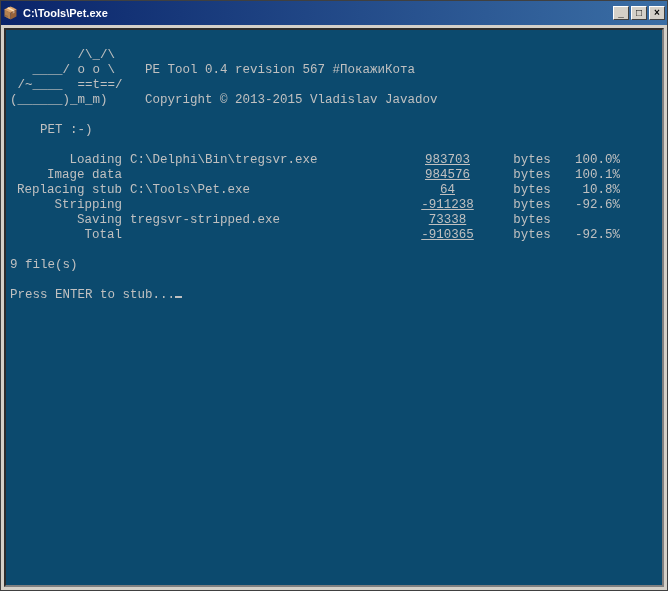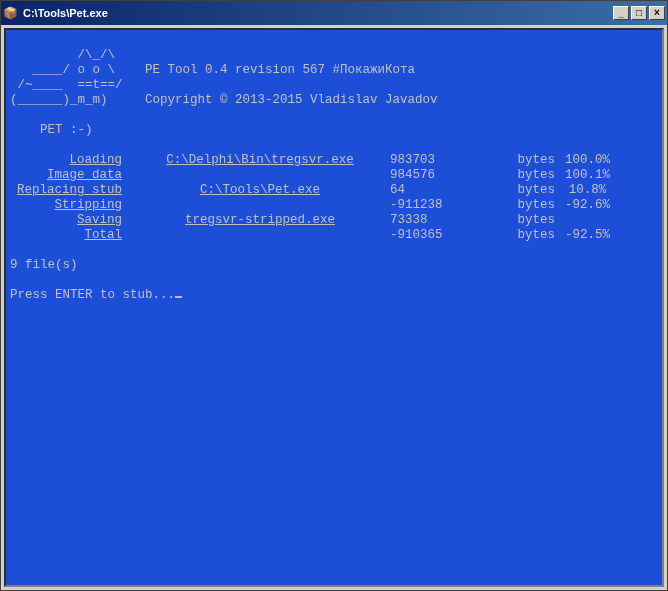--- a/index.html
+++ b/index.html
@@ -63,59 +63,58 @@
       cursor: pointer;
     }
     .inner-frame {
       flex: 1;
       padding: 3px;
       background: #d4d0c8;
     }
     .console {
       width: 100%;
       height: 100%;
-      background: #1d4ed8;
+      background: #0c4a6e;
       color: #c0c0c0;
       font-family: "Consolas", "Courier New", monospace;
       font-size: 12.5px;
       line-height: 15px;
       padding: 3px 4px;
       white-space: pre;
       overflow: hidden;
       border: 2px inset #808080;
     }
     .ascii-art {
       white-space: pre;
     }
     .row {
       display: flex;
     }
     .col-label {
       width: 120px;
       text-align: right;
       padding-right: 8px;
-      text-decoration: underline;
     }
     .col-path {
       width: 260px;
+      text-align: left;
+    }
+    .col-bytes {
+      width: 115px;
       text-align: center;
       text-decoration: underline;
     }
-    .col-bytes {
-      width: 115px;
-      text-align: left;
-    }
     .col-btxt {
       width: 50px;
-      text-align: right;
+      text-align: center;
       padding-left: 4px;
     }
     .col-pct {
       width: 65px;
-      text-align: center;
+      text-align: right;
     }
     .cursor {
       display: inline-block;
       width: 7px;
       height: 2px;
       background: #c0c0c0;
       vertical-align: baseline;
       margin-bottom: 0px;
     }
   </style>

